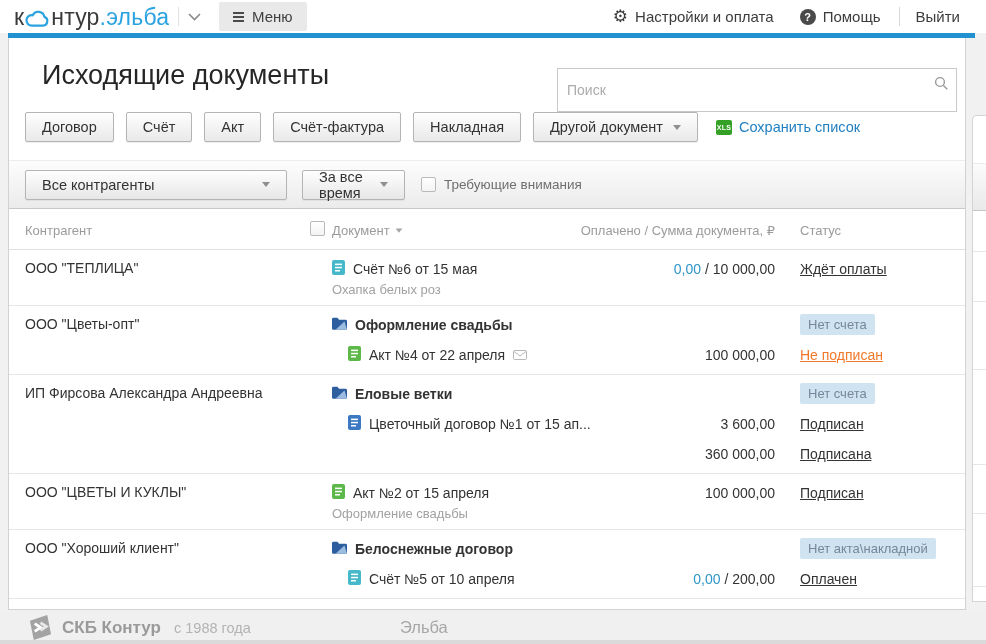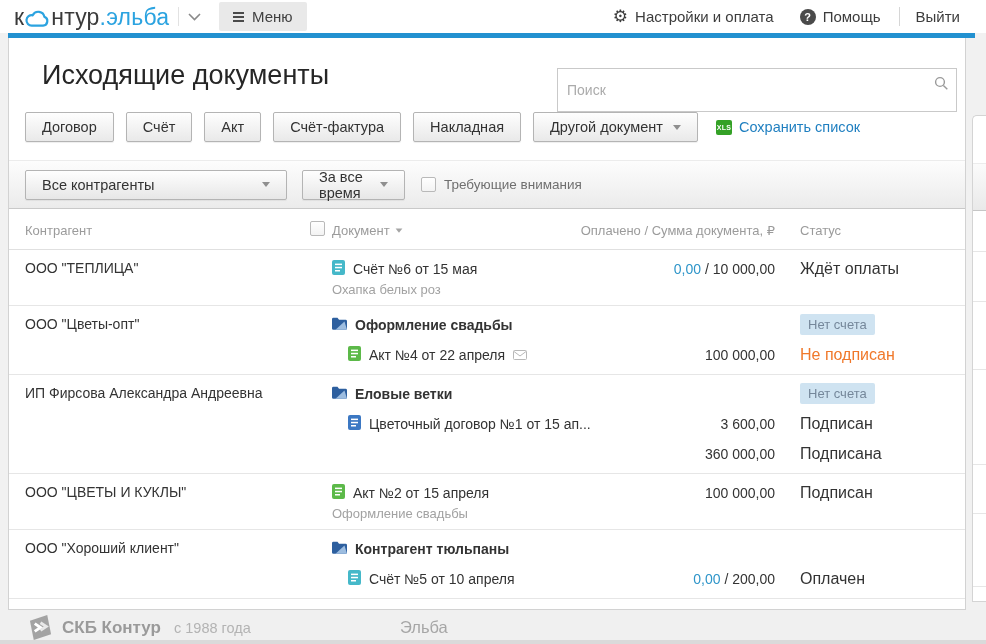--- a/index.html
+++ b/index.html
@@ -88,21 +88,21 @@
   .line { position:relative; height:30px; }
   .doccell { position:absolute; left:323px; top:0; height:30px; display:flex; align-items:center; gap:8px;
      font-size:14px; color:#333; white-space:nowrap; }
   .line.indent .doccell { left:339px; }
   .grouptitle { font-weight:bold; }
   .subline { position:relative; height:17px; }
   .subline span { position:absolute; left:323px; top:-2px; font-size:13px; color:#a2a2a2; }
   .amount { position:absolute; right:190px; top:0; height:30px; line-height:30px; font-size:14px;
      color:#333; white-space:nowrap; }
   .amount .paid { color:#2e95c9; }
-  .status { position:absolute; left:791px; top:0; height:30px; line-height:30px; font-size:16px; color:#333; }
+  .status { position:absolute; left:791px; top:0; height:30px; line-height:30px; font-size:14px; color:#333;text-decoration:underline; }
   .status.warning { color:#f0782a; }
   .badge { position:absolute; left:791px; top:4px; background:#cfe3f1; color:#75879a;
      font-size:13px; padding:3px 8px; border-radius:2px; white-space:nowrap; }
 
   
   #footer { position:absolute; left:0; top:610px; width:986px; height:30px; background:#f0f0f0; }
   .kontur-brand { position:absolute; left:28px; top:5px; display:flex; align-items:center; gap:9px; }
   .kontur-brand .name { font-size:17px; font-weight:bold; color:#9a9a9a; }
   .kontur-brand .since { font-size:14.5px; color:#b3b3b3; margin-left:4px; }
   .product { position:absolute; left:400px; top:8px; font-size:16.5px; color:#a6a6a6; }
@@ -304,22 +304,23 @@
         </div>
       </div>
       <div class="row">
         <div class="counterparty">ООО "Хороший клиент"</div>
         <div class="line">
           <span class="doccell">
             <span><svg width="15" height="13" viewBox="0 0 15 13">
                 <path d="M0 2.2 a1.4 1.4 0 0 1 1.4-1.4 h4.1 l1.5 2 h6.6 a1.4 1.4 0 0 1 1.4 1.4 v7.2 a1.4 1.4 0 0 1 -1.4 1.4 h-12.2 a1.4 1.4 0 0 1 -1.4 -1.4 z" fill="#2d5f9f"></path>
                 <path d="M3.5 12.8 L12.5 4.6 L15 12.8 z" fill="#9dbde0"></path>
               </svg></span>
-            <span class="grouptitle">Контрагент тюльпаны</span>
-          </span>
+            <span class="grouptitle">Белоснежные договор</span>
+          </span>
+          <span class="badge">Нет акта\накладной</span>
         </div>
         <div class="line indent">
           <span class="doccell">
             <span><svg width="13" height="15" viewBox="0 0 13 15">
                 <rect x="0" y="0" width="13" height="15" rx="2" fill="#45b8c9"></rect>
                 <rect x="3" y="3.6" width="7" height="1.5" fill="#fff"></rect>
                 <rect x="3" y="6.8" width="7" height="1.5" fill="#fff"></rect>
                 <rect x="3" y="10" width="5" height="1.5" fill="#fff"></rect>
               </svg></span>
             <span>Счёт №5 от 10 апреля</span>

